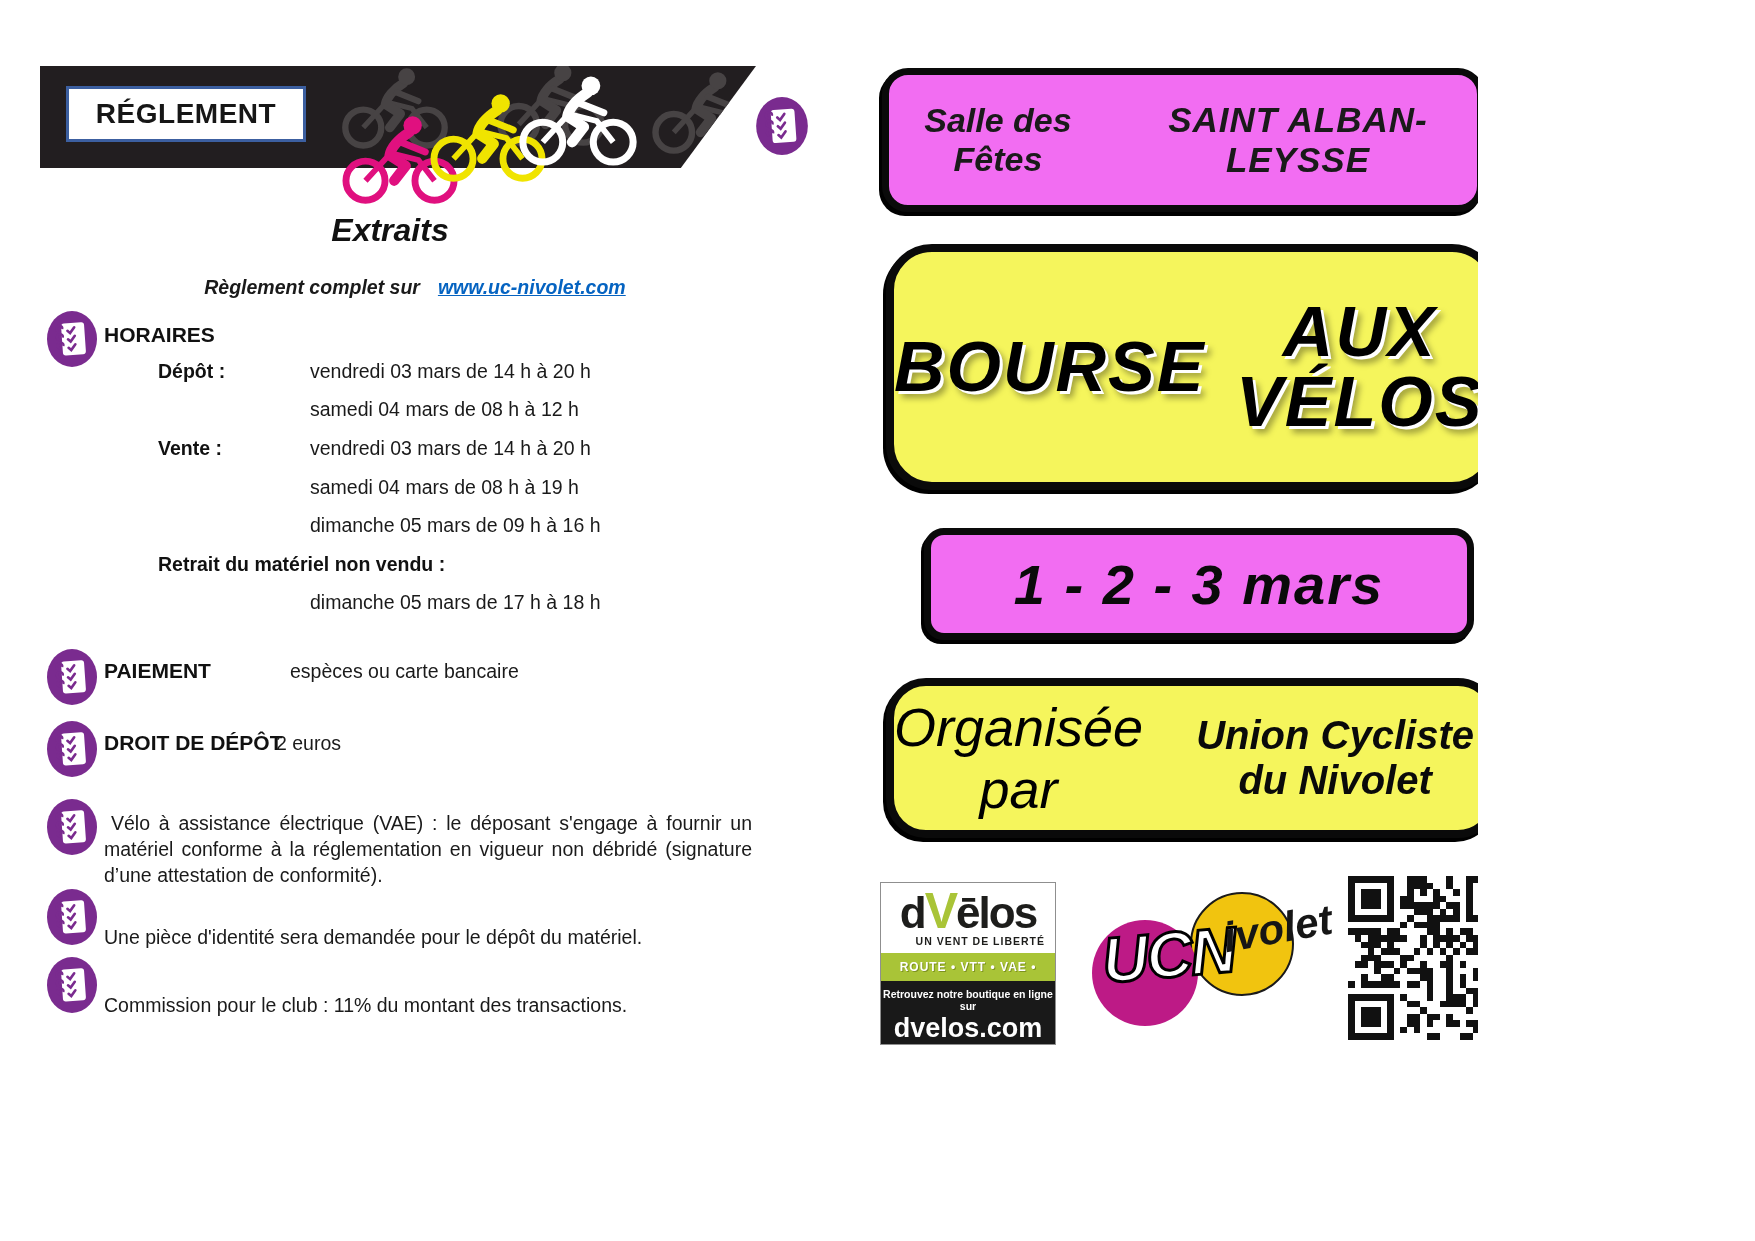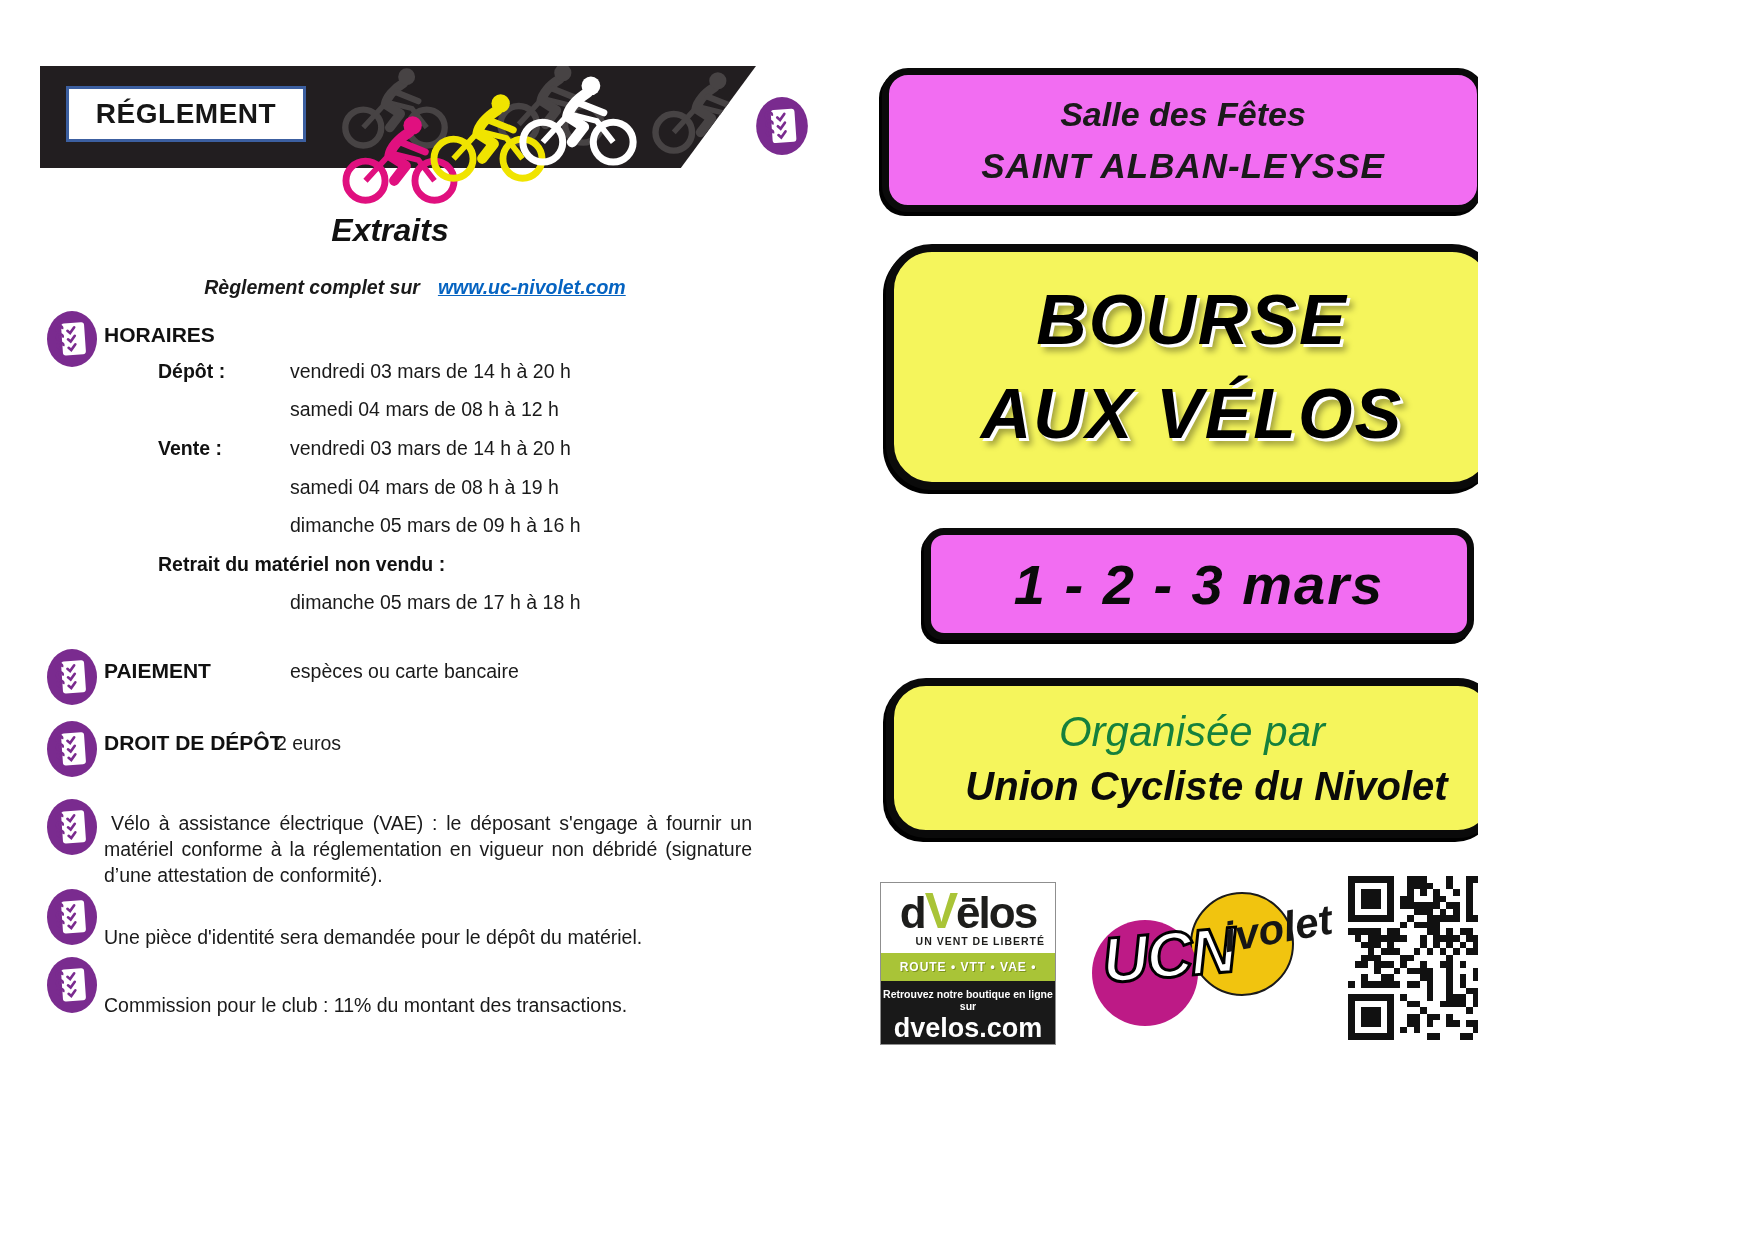--- a/index.html
+++ b/index.html
@@ -36,51 +36,51 @@
     font-size:19.5px;font-weight:bold;font-style:italic;}
   .regline .pref{margin-right:18px;}
   .regline a{color:var(--link_blue,#0563c1);text-decoration:underline;margin-top:28px;}
   .sec-ic{position:absolute;width:52px;height:58px;}
   .ic-horaires{left:46px;top:310px;} .ic-paiement{left:46px;top:648px;}
   .ic-droit{left:46px;top:720px;}  .ic-vae{left:46px;top:798px;}
   .ic-id{left:46px;top:888px;}     .ic-comm{left:46px;top:956px;}
   .sec-title{font-weight:bold;font-size:21px;color:#111;}
   .t-horaires{position:absolute;left:104px;top:323px;}
   .schedule{position:absolute;left:158px;top:352px;width:640px;}
-  .sch-row{height:38.6px;display:flex;align-items:center;font-size:19.5px;}
+  .sch-row{height:38.6px;display:flex;align-items:center;font-size:19.5px;gap:20px;}
   .sch-label{flex:none;width:132px;font-weight:bold;white-space:nowrap;color:#111;}
   .sch-time{white-space:nowrap;}
   .kvrow{position:absolute;display:flex;align-items:center;font-size:19.5px;}
   .row-paiement{left:104px;top:659px;}
   .row-paiement .kv-label{width:186px;}
   .row-droit{left:104px;top:731px;}
   .row-droit .kv-label{width:172px;}
   .kv-label{flex:none;font-weight:bold;font-size:21px;white-space:nowrap;color:#111;}
   .note{position:absolute;left:104px;font-size:19.5px;margin-top:20px;}
   .note-vae{top:790px;width:648px;text-align:justify;line-height:26px;text-indent:7px;}
   .note-id{top:906px;width:660px;}
   .note-comm{top:974px;width:660px;}
 
   
-  .rbox{position:absolute;border:7px solid #0a0a0a;display:flex;flex-direction:column;
+  .rbox{position:absolute;border:7px solid #0a0a0a;display:flex;flex-direction:row;
     align-items:center;justify-content:center;text-align:center;box-shadow:-3px 4px 0 #000;}
   .box-venue{left:882px;top:68px;width:602px;height:144px;background:var(--pink,#f26df2);
     border-radius:26px;gap:12px;}
   .box-venue .l1{font-size:34px;font-weight:bold;font-style:italic;}
   .box-venue .l2{font-size:35px;font-weight:bold;font-style:italic;letter-spacing:1px;}
   .box-event{left:886px;top:244px;width:612px;height:246px;background:var(--yellow,#f5f55c);
     border:8px solid #0a0a0a;border-radius:46px;gap:24px;}
   .box-event .l1,.box-event .l2{font-size:70px;font-weight:900;font-style:italic;letter-spacing:2px;
     color:#000;text-shadow:3px 3px 0 #ffffff,6px 7px 6px rgba(0,0,0,.35);line-height:1;}
   .box-dates{left:924px;top:528px;width:550px;height:112px;background:var(--pink,#f26df2);
     border-radius:20px;}
   .box-dates .l1{font-size:56px;font-weight:bold;font-style:italic;letter-spacing:2px;color:#0a0a0a;}
   .box-org{left:886px;top:678px;width:612px;height:160px;background:var(--yellow,#f5f55c);
     border:8px solid #0a0a0a;border-radius:40px;gap:8px;}
-  .box-org .l1{font-size:42px;font-style:italic;color:#15803d;}
+  .box-org .l1{font-size:54px;font-style:italic;color:#000000;}
   .box-org .l2{font-size:40px;font-weight:bold;font-style:italic;color:#0a0a0a;margin-left:29px;}
 
   
   .dv{left:880px;top:882px;width:176px;height:163px;background:#fff;border:1px solid #8f8f8f;
     display:flex;flex-direction:column;overflow:hidden;}
   .dv-top{height:74px;position:relative;padding-top:4px;}
   .dv-mark{text-align:center;font-weight:bold;letter-spacing:-2px;line-height:48px;font-size:44px;color:#1d1d1b;}
   .dv-mark .v{color:var(--lime,#a9c437);font-size:50px;}
   .dv-tag{text-align:right;padding-right:10px;font-size:10.5px;font-weight:bold;
     letter-spacing:1px;color:#1d1d1b;margin-top:-2px;}

